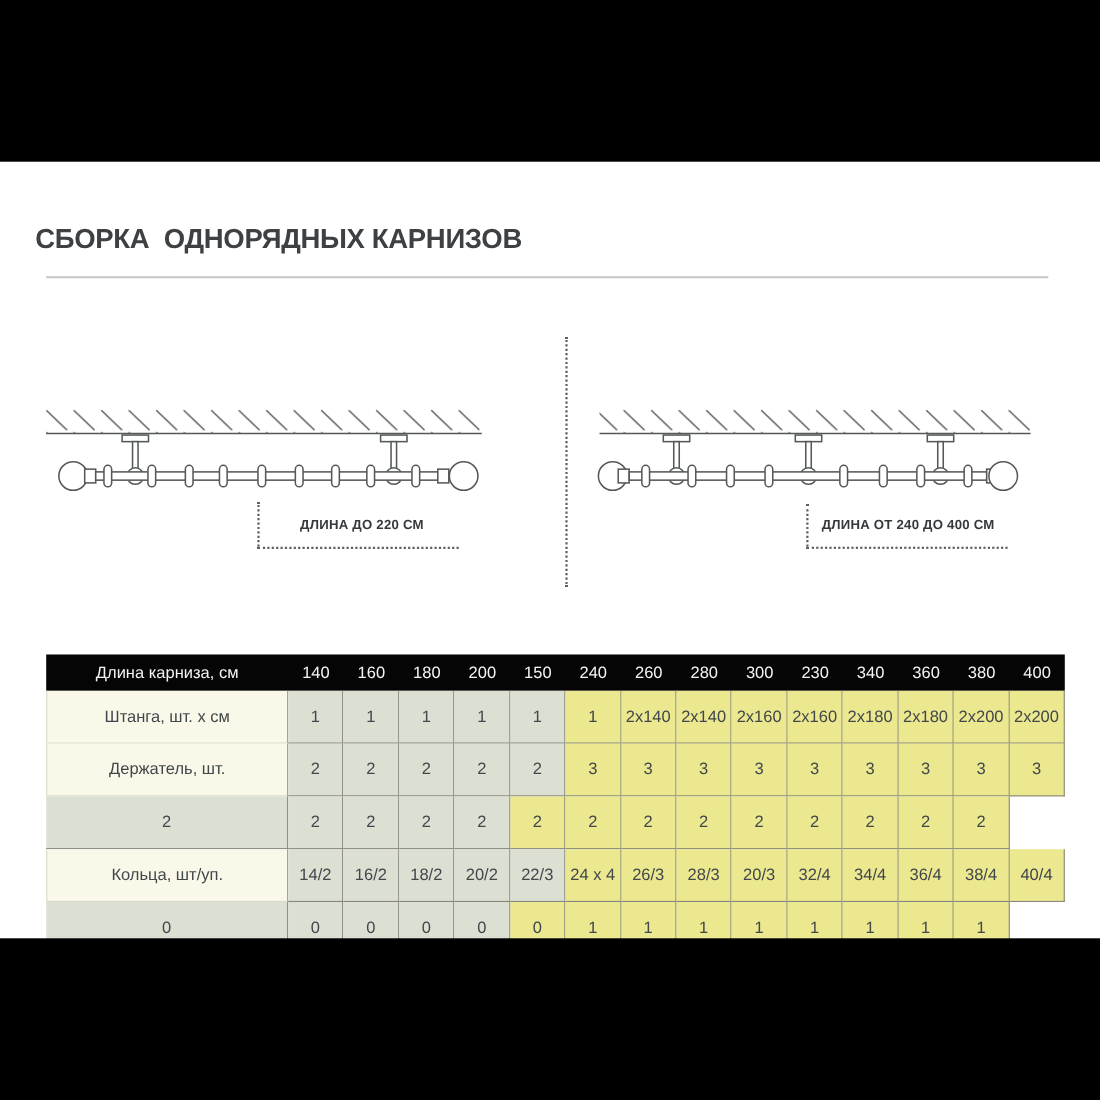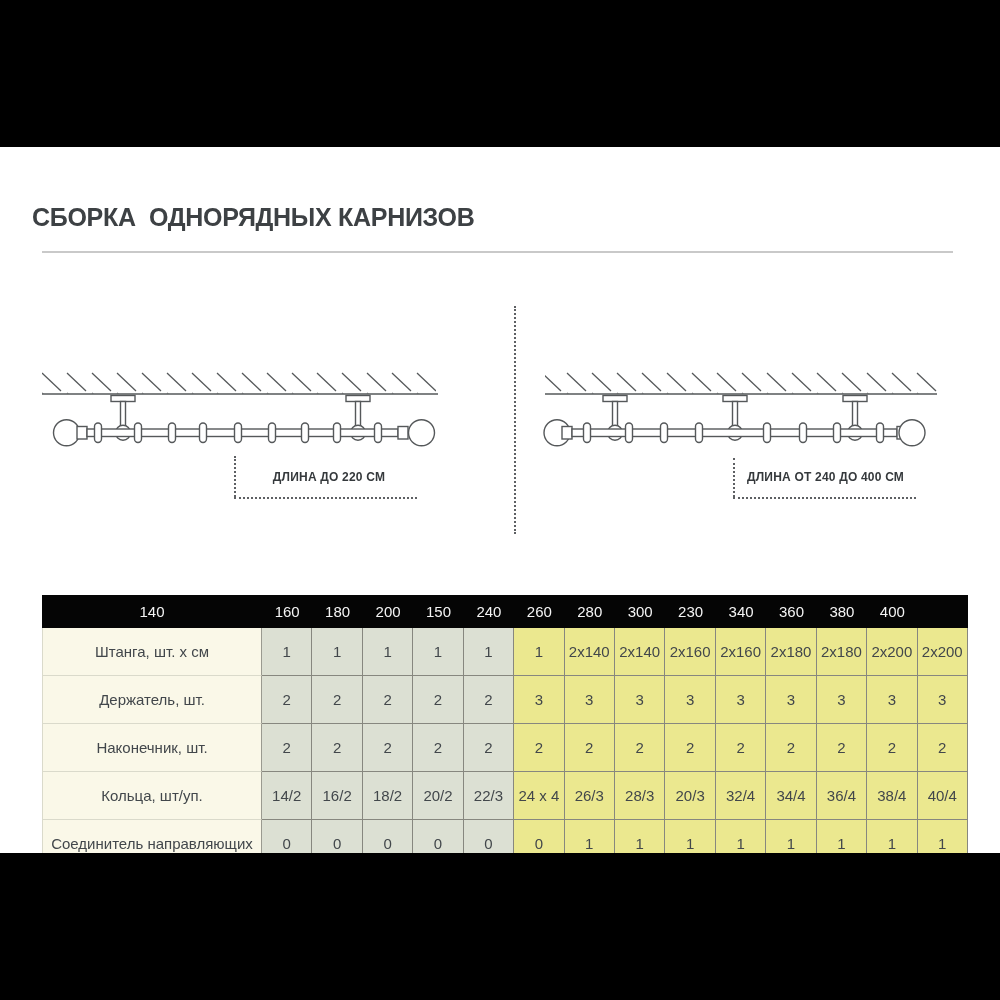--- a/index.html
+++ b/index.html
@@ -148,20 +148,21 @@
   <div class="dotted-v" style="left:234px; top:456px; height:41px;"></div>
   <div class="dotted-h" style="left:234px; top:497px; width:183px;"></div>
   <div class="dim-label" style="left:240px; top:470px; width:178px;">ДЛИНА ДО 220 СМ</div>
 
   <div class="dotted-v" style="left:733px; top:458px; height:39px;"></div>
   <div class="dotted-h" style="left:733px; top:497px; width:183px;"></div>
   <div class="dim-label" style="left:728px; top:470px; width:195px;">ДЛИНА ОТ 240 ДО 400 СМ</div>
 
   <div class="tbl">
       <div class="trow head">
+        <div class="cell hlabel">Длина карниза, см</div>
         <div class="cell hcol">140</div>
         <div class="cell hcol">160</div>
         <div class="cell hcol">180</div>
         <div class="cell hcol">200</div>
         <div class="cell hcol">150</div>
         <div class="cell hcol">240</div>
         <div class="cell hcol">260</div>
         <div class="cell hcol">280</div>
         <div class="cell hcol">300</div>
         <div class="cell hcol">230</div>
@@ -198,21 +199,20 @@
         <div class="cell dcell yellow">3</div>
         <div class="cell dcell yellow">3</div>
         <div class="cell dcell yellow">3</div>
         <div class="cell dcell yellow">3</div>
         <div class="cell dcell yellow">3</div>
         <div class="cell dcell yellow">3</div>
         <div class="cell dcell yellow">3</div>
         <div class="cell dcell yellow">3</div>
       </div>
       <div class="trow">
-        <div class="cell rlabel">Наконечник, шт.</div>
         <div class="cell dcell gray">2</div>
         <div class="cell dcell gray">2</div>
         <div class="cell dcell gray">2</div>
         <div class="cell dcell gray">2</div>
         <div class="cell dcell gray">2</div>
         <div class="cell dcell yellow">2</div>
         <div class="cell dcell yellow">2</div>
         <div class="cell dcell yellow">2</div>
         <div class="cell dcell yellow">2</div>
         <div class="cell dcell yellow">2</div>
@@ -232,21 +232,20 @@
         <div class="cell dcell yellow">26/3</div>
         <div class="cell dcell yellow">28/3</div>
         <div class="cell dcell yellow">20/3</div>
         <div class="cell dcell yellow">32/4</div>
         <div class="cell dcell yellow">34/4</div>
         <div class="cell dcell yellow">36/4</div>
         <div class="cell dcell yellow">38/4</div>
         <div class="cell dcell yellow">40/4</div>
       </div>
       <div class="trow">
-        <div class="cell rlabel">Соединитель направляющих</div>
         <div class="cell dcell gray">0</div>
         <div class="cell dcell gray">0</div>
         <div class="cell dcell gray">0</div>
         <div class="cell dcell gray">0</div>
         <div class="cell dcell gray">0</div>
         <div class="cell dcell yellow">0</div>
         <div class="cell dcell yellow">1</div>
         <div class="cell dcell yellow">1</div>
         <div class="cell dcell yellow">1</div>
         <div class="cell dcell yellow">1</div>

